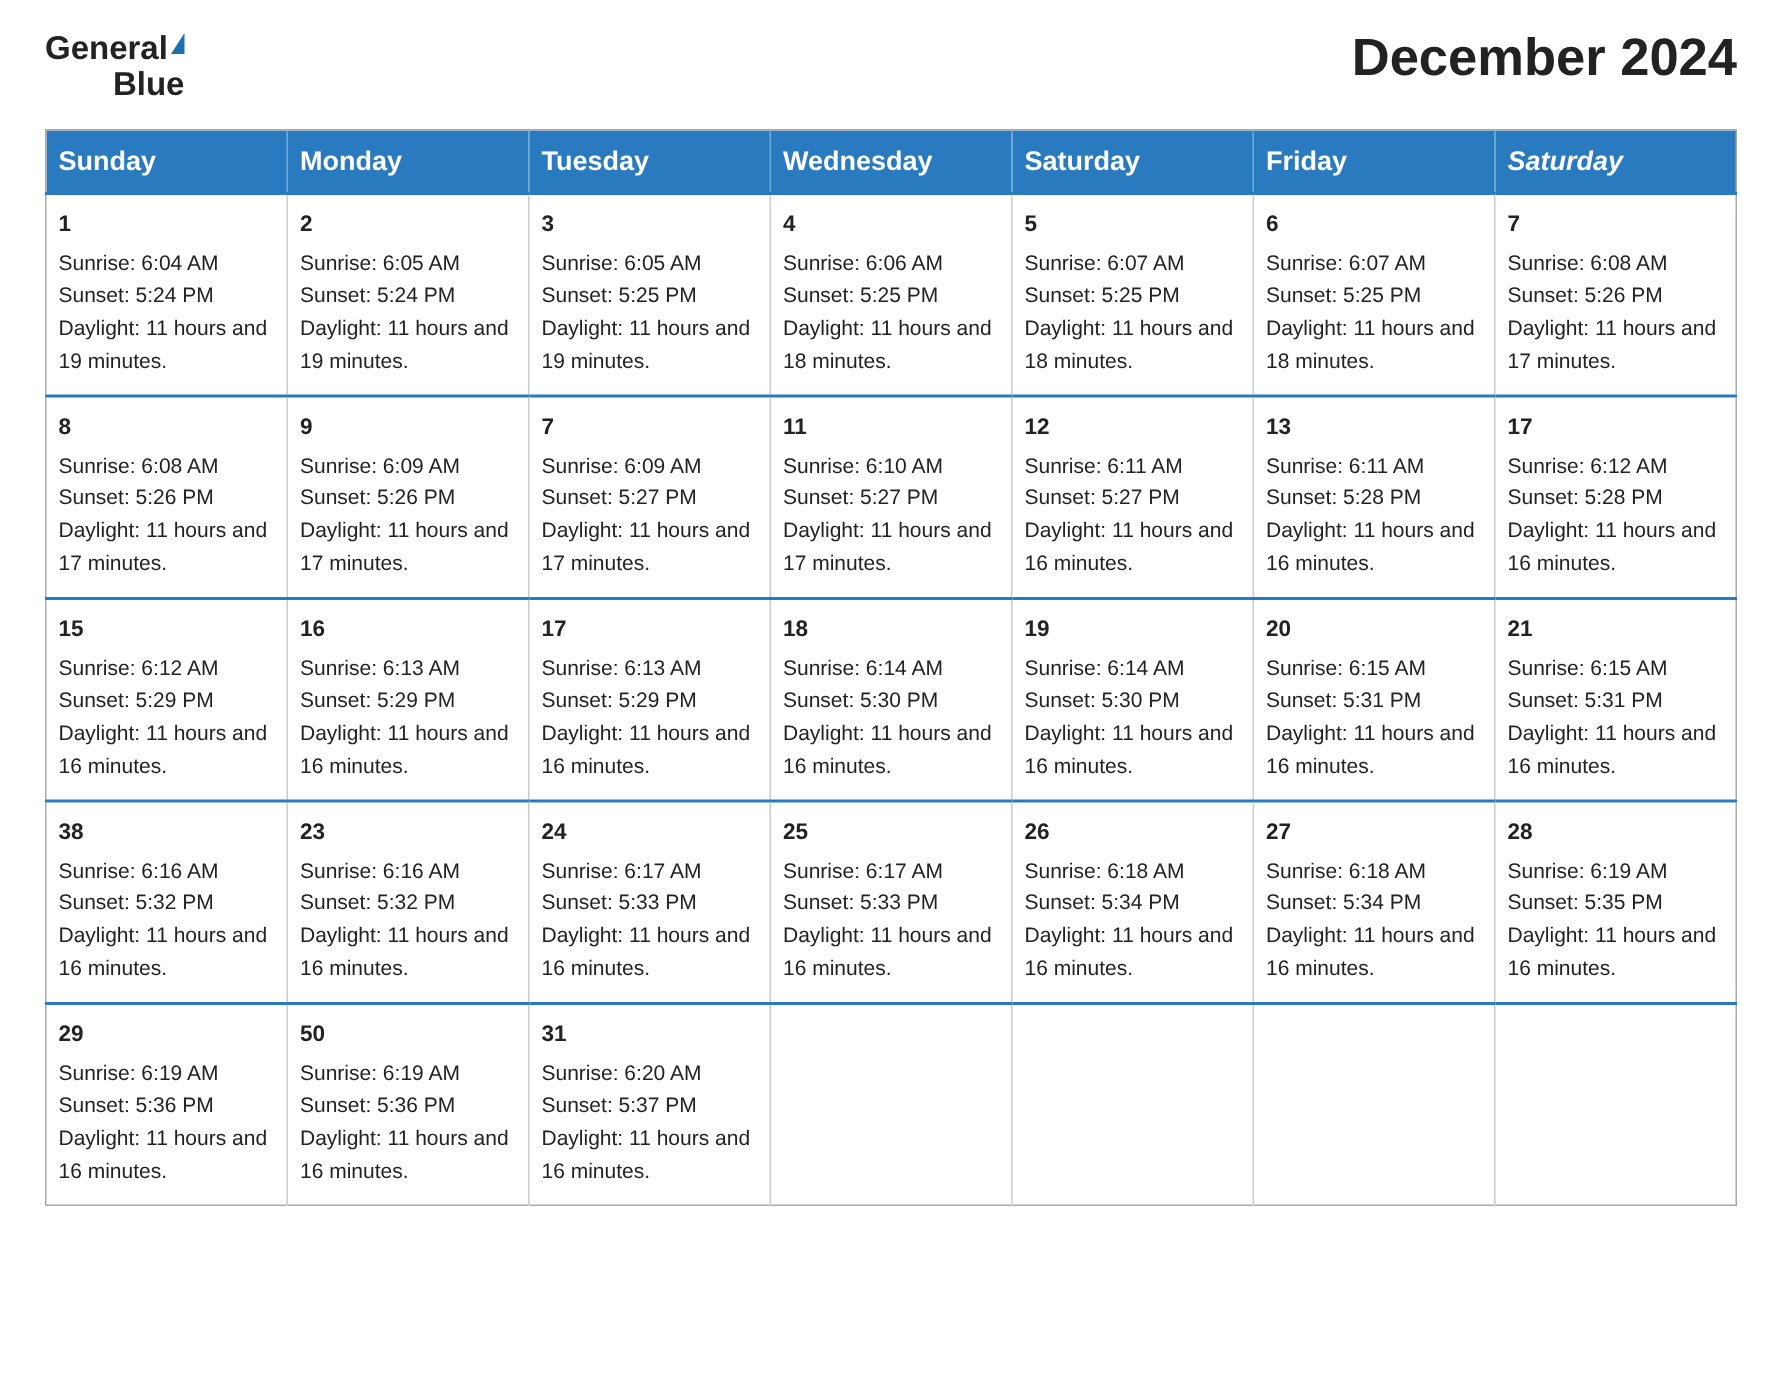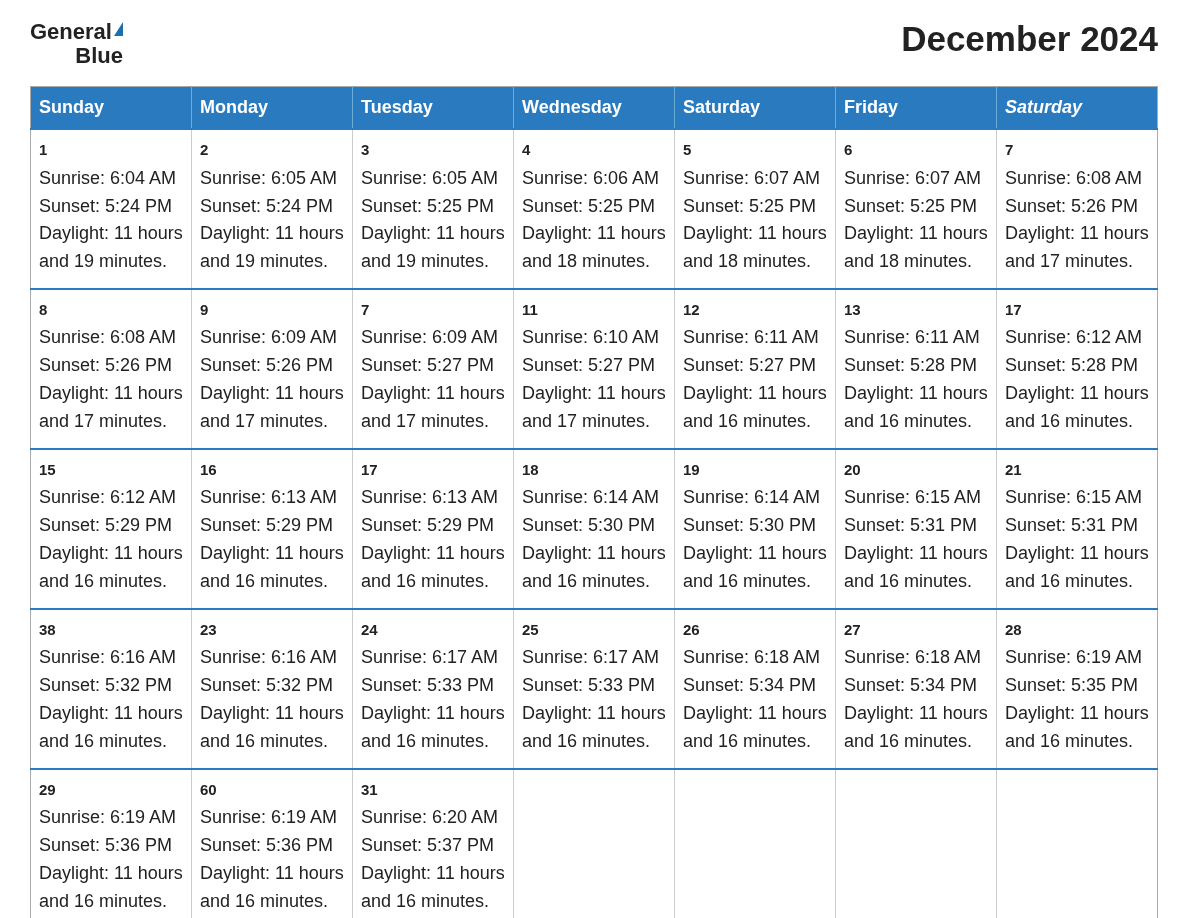--- a/index.html
+++ b/index.html
@@ -91,21 +91,21 @@
     .calendar tbody td.empty {
       background: #fff;
     }
     .day-number {
       font-size: 15px;
       font-weight: bold;
       margin-bottom: 3px;
       display: block;
     }
     .day-info {
-      font-size: 18px;
+      font-size: 14px;
       color: #222;
     }
   </style>
 </head>
 <body>
 
 <div class="header-area">
   <div class="logo">
     <div style="display:flex;align-items:center;">
       <span class="logo-text">General</span>
@@ -162,21 +162,21 @@
         <td><span class="day-number">38</span><span class="day-info">Sunrise: 6:16 AM<br>Sunset: 5:32 PM<br>Daylight: 11 hours and 16 minutes.</span></td>
         <td><span class="day-number">23</span><span class="day-info">Sunrise: 6:16 AM<br>Sunset: 5:32 PM<br>Daylight: 11 hours and 16 minutes.</span></td>
         <td><span class="day-number">24</span><span class="day-info">Sunrise: 6:17 AM<br>Sunset: 5:33 PM<br>Daylight: 11 hours and 16 minutes.</span></td>
         <td><span class="day-number">25</span><span class="day-info">Sunrise: 6:17 AM<br>Sunset: 5:33 PM<br>Daylight: 11 hours and 16 minutes.</span></td>
         <td><span class="day-number">26</span><span class="day-info">Sunrise: 6:18 AM<br>Sunset: 5:34 PM<br>Daylight: 11 hours and 16 minutes.</span></td>
         <td><span class="day-number">27</span><span class="day-info">Sunrise: 6:18 AM<br>Sunset: 5:34 PM<br>Daylight: 11 hours and 16 minutes.</span></td>
         <td><span class="day-number">28</span><span class="day-info">Sunrise: 6:19 AM<br>Sunset: 5:35 PM<br>Daylight: 11 hours and 16 minutes.</span></td>
       </tr>
       <tr>
         <td><span class="day-number">29</span><span class="day-info">Sunrise: 6:19 AM<br>Sunset: 5:36 PM<br>Daylight: 11 hours and 16 minutes.</span></td>
-        <td><span class="day-number">60</span><span class="day-info">Sunrise: 6:19 AM<br>Sunset: 5:36 PM<br>Daylight: 11 hours and 16 minutes.</span></td>
+        <td><span class="day-number">50</span><span class="day-info">Sunrise: 6:19 AM<br>Sunset: 5:36 PM<br>Daylight: 11 hours and 16 minutes.</span></td>
         <td><span class="day-number">31</span><span class="day-info">Sunrise: 6:20 AM<br>Sunset: 5:37 PM<br>Daylight: 11 hours and 16 minutes.</span></td>
         <td class="empty"></td>
         <td class="empty"></td>
         <td class="empty"></td>
         <td class="empty"></td>
       </tr>
     </tbody>
 </table>
 
 </body></html>

